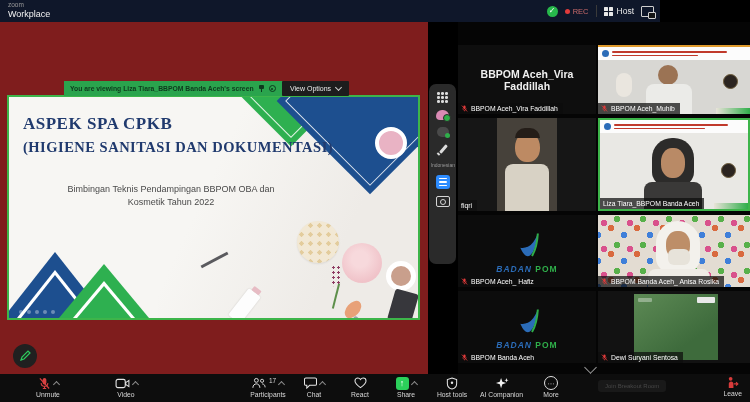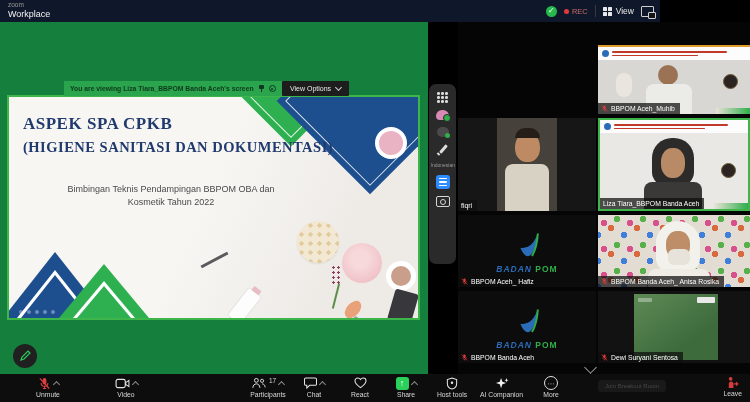--- a/index.html
+++ b/index.html
@@ -19,21 +19,21 @@
   .rec-dot{width:5px;height:5px;border-radius:50%;background:#e23b3b;}
   .tb-div{width:1px;height:12px;background:#3a3a3a;}
   .view-btn{display:flex;align-items:center;gap:4px;color:#e8e8e8;font-size:8.5px;cursor:default;}
   .grid4{width:9px;height:9px;display:grid;grid-template-columns:1fr 1fr;gap:1px;}
   .grid4 i{background:#e8e8e8;border-radius:0.5px;}
   .layout-ic{width:11px;height:9px;border:1px solid #cfcfcf;border-radius:1px;position:relative;}
   .layout-ic:after{content:"";position:absolute;right:-3px;bottom:-3px;width:6px;height:5px;
         background:#151515;border:1px solid #cfcfcf;border-radius:1px;}
 
   
-  #stage{position:absolute;left:0;top:22px;width:428px;height:352px;background:#15803d;}
+  #stage{position:absolute;left:0;top:22px;width:428px;height:352px;background:#7f1d1d;}
   #share-banner{position:absolute;left:64px;top:59px;width:218px;height:15px;background:#2aa44d;
         display:flex;align-items:center;gap:4px;padding:0 6px;z-index:5;}
   #share-banner .txt{font-size:6.8px;font-weight:bold;color:#0d3a1d;white-space:nowrap;}
   .pin-ic{width:7px;height:7px;position:relative;flex:0 0 auto;}
   .pin-ic:before{content:"";position:absolute;left:1px;top:0;width:5px;height:4px;background:#0d3a1d;border-radius:1px;}
   .pin-ic:after{content:"";position:absolute;left:3px;top:4px;width:1px;height:3px;background:#0d3a1d;}
   .radio-ic{width:7px;height:7px;border:1px solid #0d3a1d;border-radius:50%;position:relative;flex:0 0 auto;box-sizing:border-box;}
   .radio-ic:after{content:"";position:absolute;left:1.5px;top:1.5px;width:2px;height:2px;border-radius:50%;background:#0d3a1d;}
   #view-options{position:absolute;left:282px;top:59px;height:15px;background:#1d1d1d;color:#e9e9e9;
         font-size:7px;display:flex;align-items:center;gap:5px;padding:0 8px;z-index:6;border-radius:1px;}
@@ -169,21 +169,21 @@
         <span>REC</span>
       </div>
       <div class="tb-div"></div>
       <div class="view-btn">
         <span class="grid4">
             <i></i>
             <i></i>
             <i></i>
             <i></i>
           </span>
-        <span>View</span>
+        <span>Host</span>
       </div>
       <div class="layout-ic"></div>
     </div>
   </header>
 
   <main id="stage">
     <div id="share-banner">
       <span class="txt">You are viewing  Liza Tiara_BBPOM Banda Aceh's screen</span>
       <span class="pin-ic"></span>
       <span class="radio-ic"></span>
@@ -266,20 +266,31 @@
     <span class="list-btn">
         <i></i>
         <i></i>
         <i></i>
       </span>
     <span class="cam-ic"></span>
   </div>
 
   <section id="gallery">
 
+    <div class="tile" style="left:0;top:23px;width:138px;height:69px;background:#0e0e0e;">
+      <div class="big-name">BBPOM Aceh_Vira Faddillah</div>
+      <div class="name-tag">
+        <svg class="mic-muted" width="7" height="7" viewBox="0 0 10 10">
+          <rect x="3.4" y="0.8" width="3.2" height="5" rx="1.6" fill="#e23b3b"></rect>
+          <path d="M2.4 4.8a2.6 2.6 0 0 0 5.2 0M5 7.4V9" stroke="#e23b3b" stroke-width=".9" fill="none"></path>
+          <line x1="1.2" y1="0.8" x2="8.8" y2="9.2" stroke="#e23b3b" stroke-width="1.1"></line>
+        </svg>
+        <span>BBPOM Aceh_Vira Faddillah</span>
+      </div>
+    </div>
 
     <div class="tile" style="left:140px;top:23px;width:152px;height:69px;">
       <div class="vb" style="background:#d8d7d3;">
         <div class="topline"></div>
         <div class="banner">
           <span class="logo-dot"></span>
           <span style="flex:1">
               <span class="rl" style="display:block;width:86%;margin-bottom:2px;"></span>
               <span class="rl" style="display:block;width:64%;"></span>
             </span>

